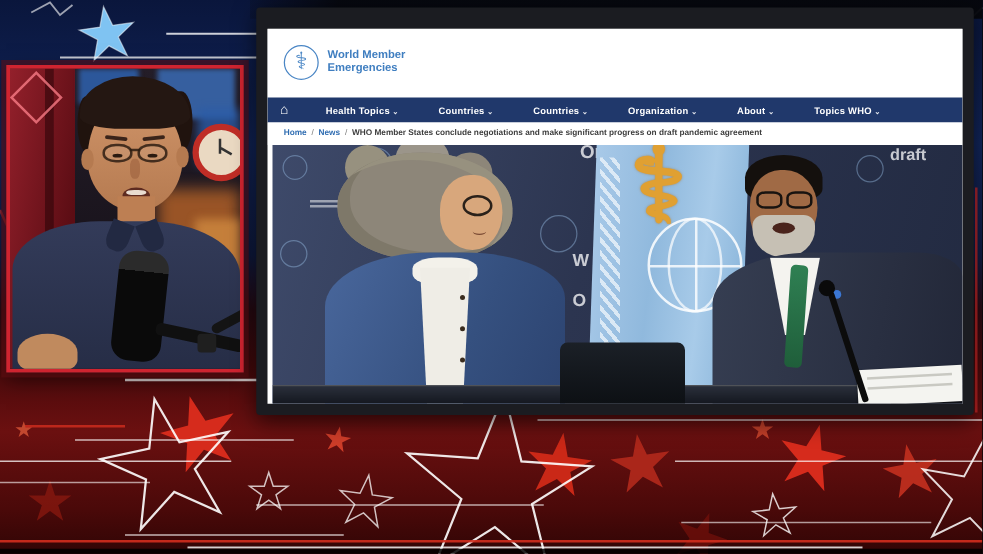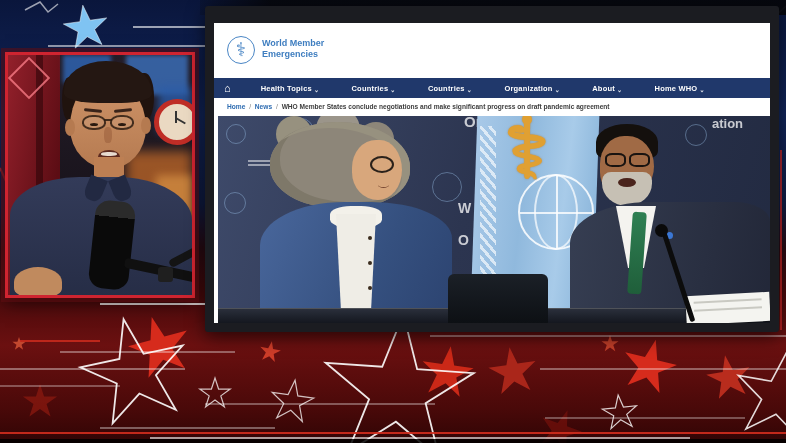--- a/index.html
+++ b/index.html
@@ -309,21 +309,21 @@
           </span>
           <span class="nav-item">
             <span>Organization</span>
             <span class="nav-caret">⌄</span>
           </span>
           <span class="nav-item">
             <span>About</span>
             <span class="nav-caret">⌄</span>
           </span>
           <span class="nav-item">
-            <span>Home WHO</span>
+            <span>Topics WHO</span>
             <span class="nav-caret">⌄</span>
           </span>
         </div>
       </div>
 
       <div class="breadcrumb">
         <span class="bc-link">Home</span>
         <span class="bc-sep">/</span>
         <span class="bc-link">News</span>
         <span class="bc-sep">/</span>
@@ -335,21 +335,21 @@
         <div class="abs bd-emblem" style="left:70px;top:2px;width:26px;height:26px"></div>
         <div class="abs bd-emblem" style="left:6px;top:76px;width:22px;height:22px"></div>
         <div class="abs bd-emblem" style="left:214px;top:56px;width:30px;height:30px"></div>
         <div class="abs bd-emblem" style="left:150px;top:36px;width:16px;height:16px"></div>
         <div class="abs bd-emblem" style="left:467px;top:8px;width:22px;height:22px"></div>
         <div class="abs bd-lines" style="left:30px;top:44px;width:44px">
             <div></div>
             <div></div>
           </div>
         <div class="abs bd-text" style="left:246px;top:-3px;font-size:15px">Org</div>
-        <div class="abs bd-text" style="left:494px;top:0;font-size:13px">ation</div>
+        <div class="abs bd-text" style="left:494px;top:0;font-size:13px">draft</div>
         <div class="abs bd-text" style="left:240px;top:84px;font-size:14px">W</div>
         <div class="abs bd-text" style="left:240px;top:116px;font-size:14px">O</div>
 
         <div class="abs flag"></div>
         <div class="abs flag-laurel"></div>
         <div class="abs flag-globe"></div>
         <div class="abs flag-globe-inner"></div>
         <div class="abs flag-staff">⚕</div>
 
         <div class="abs w-curl1"></div>

